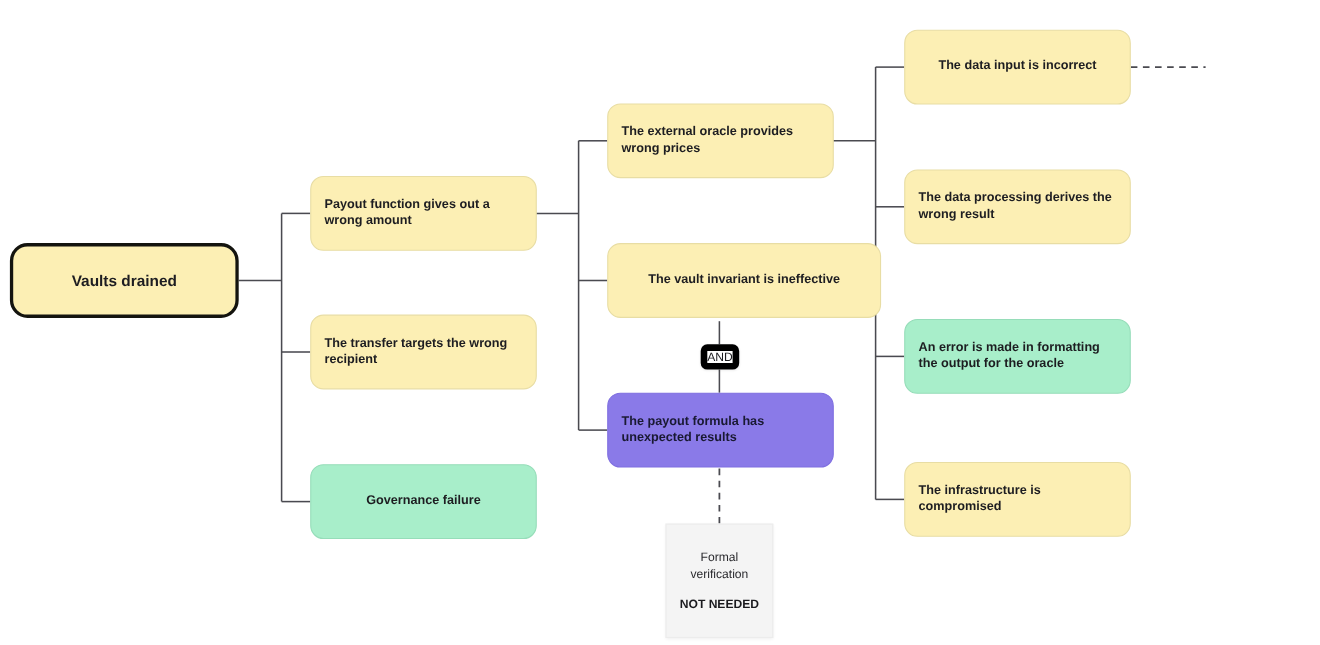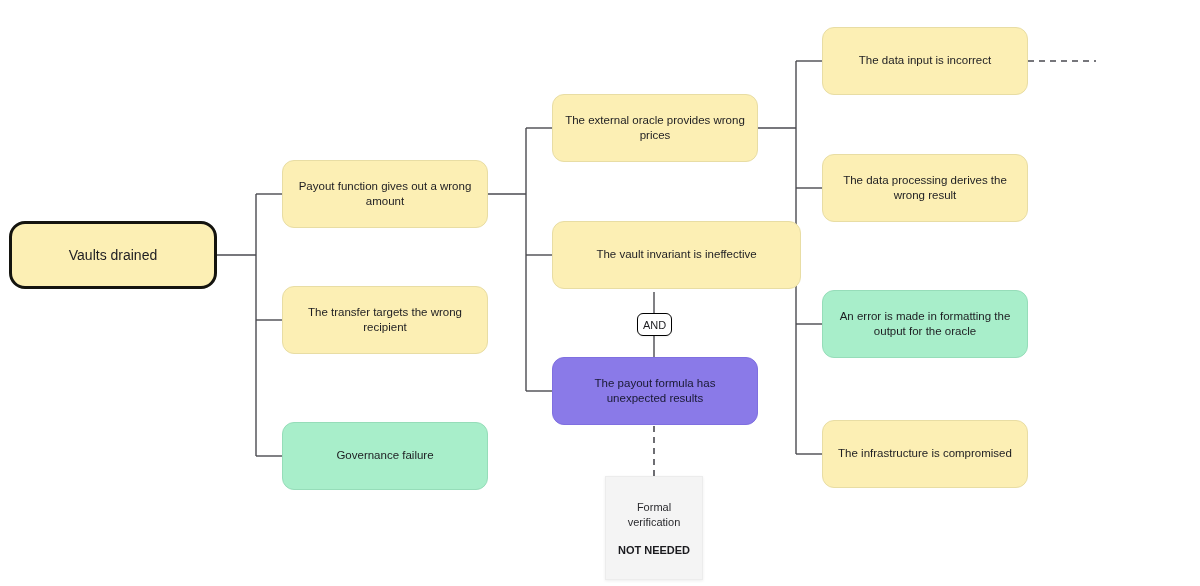--- a/index.html
+++ b/index.html
@@ -27,26 +27,26 @@
     height: 586px;
     pointer-events: none;
   }
   .node {
     position: absolute;
     box-sizing: border-box;
     border-radius: 12px;
     display: flex;
     align-items: center;
     justify-content: center;
-    text-align: center;
     padding: 22px 12px;
     font-size: 11.5px;
     line-height: 1.32;
     color: #1d1d21;
     border: 1px solid rgba(140,130,70,0.45);
+    font-weight: bold;
   }
   .node.yellow {
     background: #fcefb4;
     border-color: #e8dda4;
   }
   .node.green {
     background: #a8eeca;
     border-color: #96ddb9;
   }
   .node.purple {
@@ -57,21 +57,21 @@
   .node.root {
     background: #fcefb4;
     border: 3px solid #14140f;
     border-radius: 16px;
     font-size: 14px;
   }
   .gate {
     position: absolute;
     box-sizing: border-box;
     background: #ffffff;
-    border: 1px solid #000000;
+    border: 6px solid #000000;
     border-radius: 6px;
     display: flex;
     align-items: center;
     justify-content: center;
     font-size: 11px;
     color: #1d1d21;
     box-shadow: 0 1px 2px rgba(0,0,0,0.06);
   }
   .sticky {
     position: absolute;

